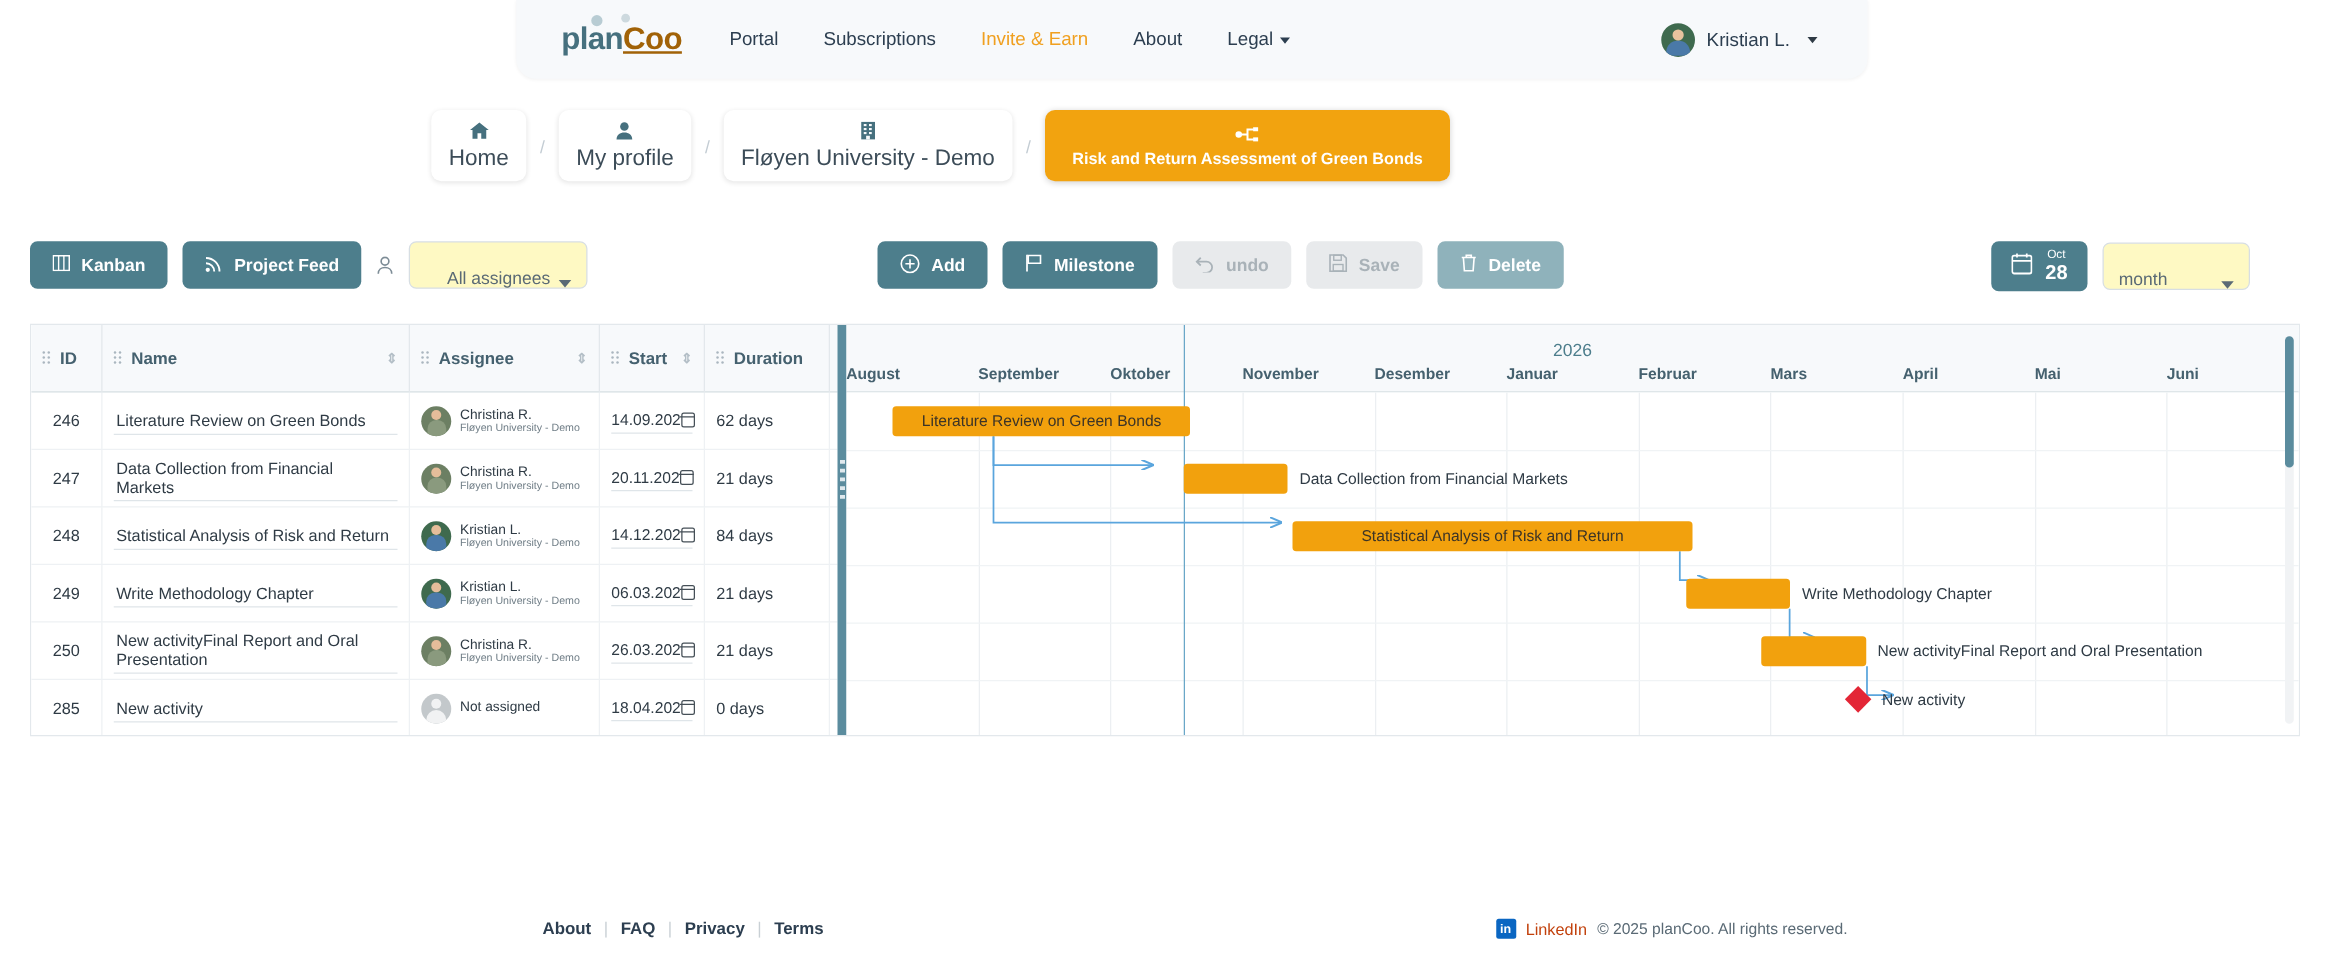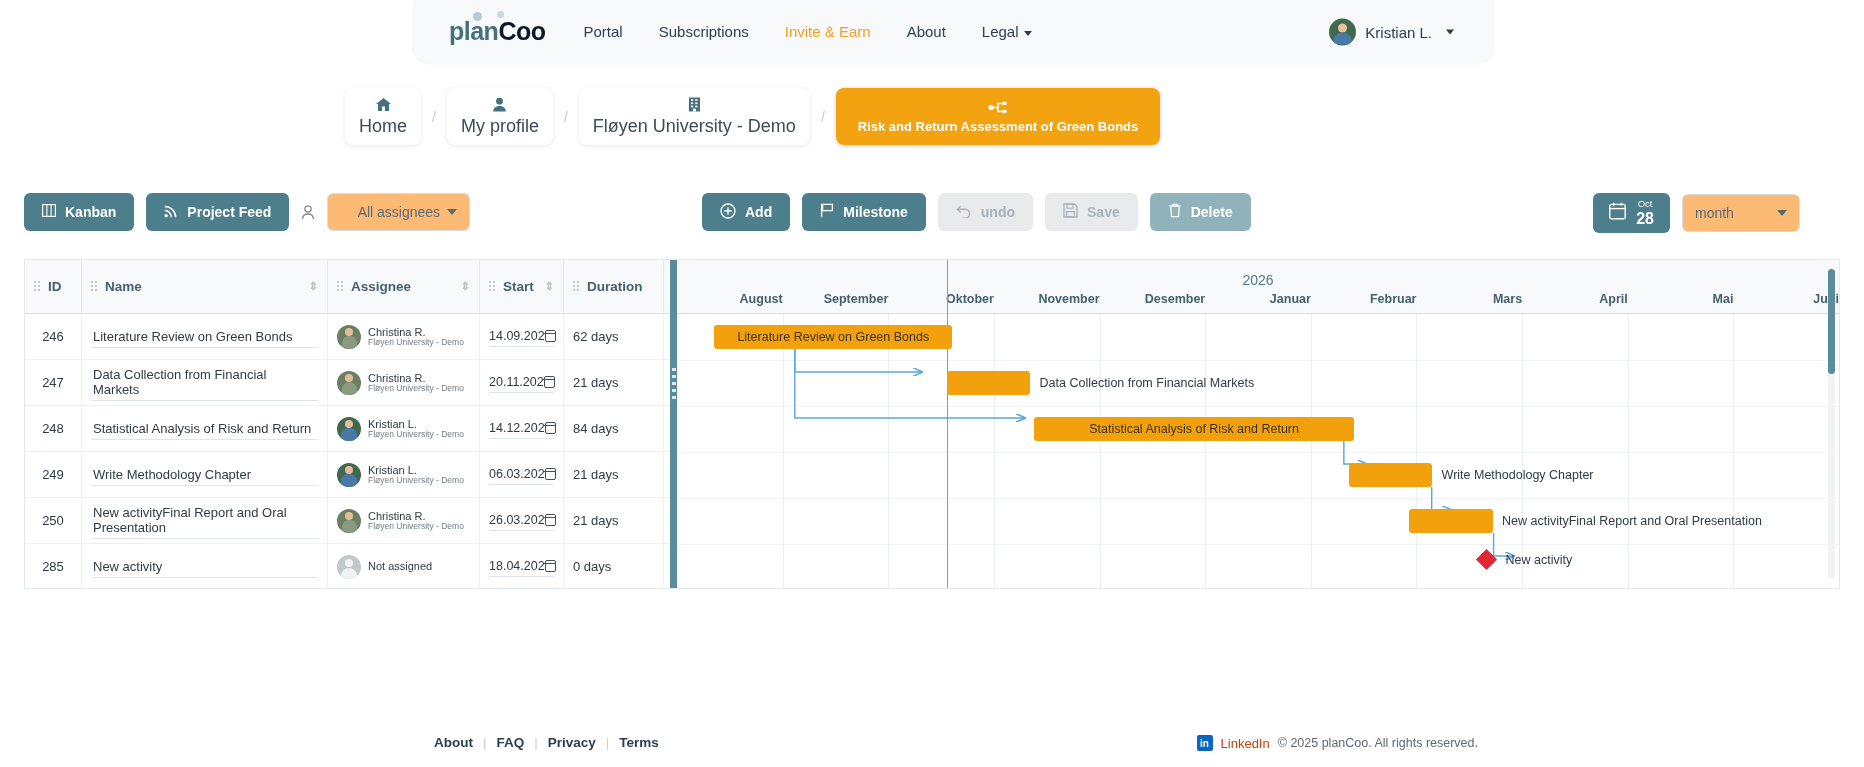--- a/index.html
+++ b/index.html
@@ -15,21 +15,21 @@
   
   .navbar {
     position: absolute; left: 413px; top: 0; width: 1081px; height: 63px;
     background: #f7f9fb;
     border-radius: 0 0 16px 16px;
     display: flex; align-items: center;
     box-shadow: 0 1px 3px rgba(0,0,0,0.05);
   }
   .brand { margin-left: 36px; font-size: 25px; font-weight: bold; letter-spacing: -0.5px; position:relative; }
   .brand .b1 { color:#46707e; }
-  .brand .b2 { color:#0f172a; }
+  .brand .b2 { color:#a16207;text-decoration:underline; }
   .brand .dot {
     position:absolute; width:9px; height:9px; border-radius:50%;
     background:#b8ccd3; top:-5px; left:24px;
   }
   .brand .dot2 {
     position:absolute; width:7px; height:7px; border-radius:50%;
     background:#cdd9de; top:-6px; left:48px;
   }
   .navlinks { display:flex; align-items:center; margin-left: 38px; gap: 36px; }
   .navlink {
@@ -74,23 +74,23 @@
   .toolbar { position:absolute; left:0; top:193px; width:1824px; height:46px; }
   .btn {
     display:inline-flex; align-items:center; justify-content:center; gap:9px;
     height:38px; padding:0 18px; border-radius:6px; border:none;
     font-size:14px; font-weight:bold; color:#fff; background:#4d7e8c; cursor:pointer;
     font-family:"Liberation Sans", sans-serif; white-space:nowrap;
   }
   .btn.disabled { background:#e8eaec; color:#a9b2b8; cursor:default; }
   .btn.soft { background:#8fb2bb; }
   .selectbox {
-    display:inline-flex; align-items:center; justify-content:space-between;
+    display:inline-flex; align-items:flex-end; justify-content:space-between;
     height:38px; width:118px; padding:0 12px; border-radius:6px;
-    background:#fdba74; border:1px solid #d7dee3; font-size:14px; color:#5a6a75; cursor:pointer;
+    background:#fef9c3; border:1px solid #d7dee3; font-size:14px; color:#5a6a75; cursor:pointer;
   }
   .selectbox.assignees { width:143px; justify-content:center; position:relative; }
   .selectbox.assignees .sbcaret { position:absolute; right:12px; }
   .sbcaret { width:0;height:0;border-left:5px solid transparent;border-right:5px solid transparent;border-top:6px solid #5a6a75;}
   .tb-left { position:absolute; left:24px; top:0; display:flex; align-items:center; gap:12px; }
   .tb-center { position:absolute; left:702px; top:0; display:flex; align-items:center; gap:12px; }
   .tb-right { position:absolute; right:24px; top:0; display:flex; align-items:center; gap:12px; }
   .datebtn {
     display:inline-flex; align-items:center; gap:10px; height:40px; padding:0 16px;
     border-radius:6px; background:#4d7e8c; color:#fff; cursor:pointer;
@@ -158,21 +158,21 @@
     background:#5b8c9e; z-index:6; cursor:col-resize;
   }
   .splitter .dots { position:absolute; left:1.5px; top:108px; }
   .splitter .dots i { display:block; width:4px;height:3px;background:#dfe9ee; margin-bottom:4px;}
 
   
   .chart { position:absolute; left:652px; top:0; right:0; height:330px; overflow:hidden;}
   .chart-head { height:54px; background:#f7f9fb; border-bottom:1px solid #d8dfe4; position:relative;}
   .yearlbl { position:absolute; width:100%; text-align:center; top:12px; font-size:14px; color:#4d7e8c;}
   .months { position:absolute; bottom:7px; left:0; width:100%; display:flex;}
-  .month { flex:1 0 0; text-align:right; font-size:12.5px; color:#45616f; font-weight:bold;}
+  .month { flex:1 0 0; text-align:left; font-size:12.5px; color:#45616f; font-weight:bold;}
   .chart-body { position:relative; height:276px; background:#fff; }
   .vline { position:absolute; top:0; bottom:0; width:1px; background:#eceff2; }
   .hline { position:absolute; left:0; right:0; height:1px; background:#f0f3f5; }
   .todayline { position:absolute; top:-54px; bottom:0; width:1.5px; background:#6aa7c8; }
   .bar {
     position:absolute; height:24px; background:#f2a10d; border-radius:3px;
     display:flex; align-items:center; justify-content:center; cursor:pointer;
   }
   .bar .blabel-in { font-size:12.5px; color:#3c3427; white-space:nowrap; }
   .blabel-out { position:absolute; font-size:12.5px; color:#2f3b45; white-space:nowrap; }

